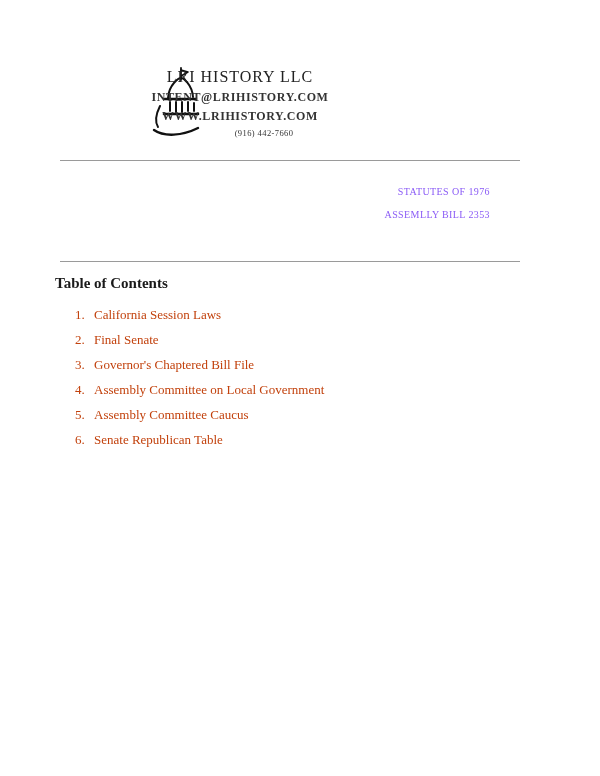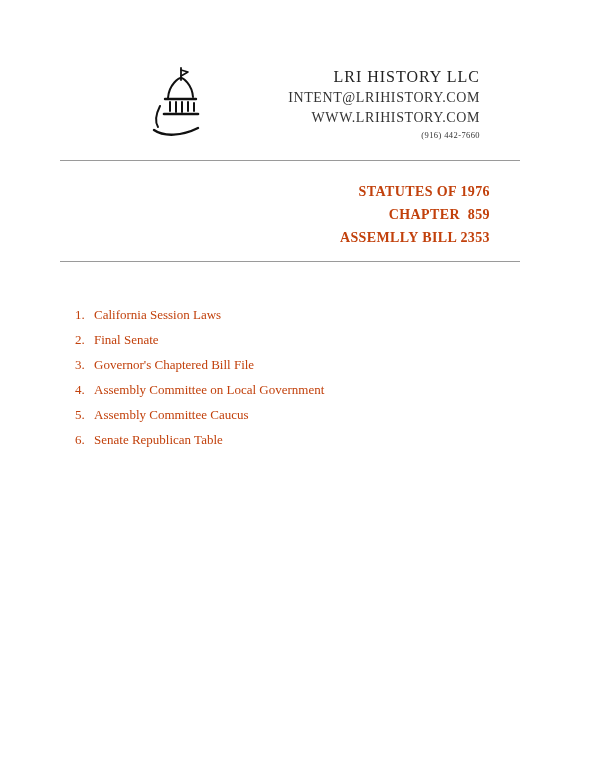--- a/index.html
+++ b/index.html
@@ -30,33 +30,34 @@
     left: 148px;
     top: 2px;
     width: 64px;
     height: 80px;
   }
   .head-text {
     position: absolute;
     left: 0;
     top: 6px;
     width: 480px;
-    text-align: right;
+    text-align: center;
   }
   .company-name {
     font-size: 16px;
     letter-spacing: 1px;
     color: #222;
   }
   .contact-line {
-    font-size: 14px;
+    font-size: 12px;
     letter-spacing: 0.6px;
     margin-top: 4px;
     color: #333;
     text-transform: uppercase;
+    font-weight: bold;
   }
   .contact-phone {
     font-size: 8.5px;
     letter-spacing: 0.4px;
     margin-top: 4px;
     color: #333;
     margin-left: 48px;
   }
 
   
@@ -71,26 +72,26 @@
   .rule-2 { top: 261px; }
 
   
   .title-block {
     position: absolute;
     top: 180px;
     right: 110px;
     text-align: right;
   }
   .title-line {
-    font-size: 14px;
-    font-weight: bold;
+    font-size: 10px;
+    font-weight: normal;
     line-height: 23px;
     letter-spacing: 0.4px;
     white-space: pre;
-    color: #c2410c;
+    color: #8b5cf6;
   }
 
   
   .toc-heading {
     position: absolute;
     top: 275px;
     left: 55px;
     font-size: 15px;
     font-weight: bold;
     color: #1a1a1a;
@@ -142,24 +143,24 @@
       <div class="contact-line">WWW.LRIHISTORY.COM</div>
       <div class="contact-phone">(916) 442-7660</div>
     </div>
   </div>
 
   <div class="rule rule-1"></div>
   <div class="rule rule-2"></div>
 
   <div class="title-block">
     <div class="title-line">STATUTES OF 1976</div>
-    <div class="title-line">CHAPTER  859</div>
     <div class="title-line">ASSEMLLY BILL 2353</div>
   </div>
 
+  <div class="toc-heading">Table of Contents</div>
 
   <ol class="toc-list">
     <li>California Session Laws</li>
     <li>Final Senate</li>
     <li>Governor's Chaptered Bill File</li>
     <li>Assembly Committee on Local Government</li>
     <li>Assembly Committee Caucus</li>
     <li>Senate Republican Table</li>
   </ol>
 

